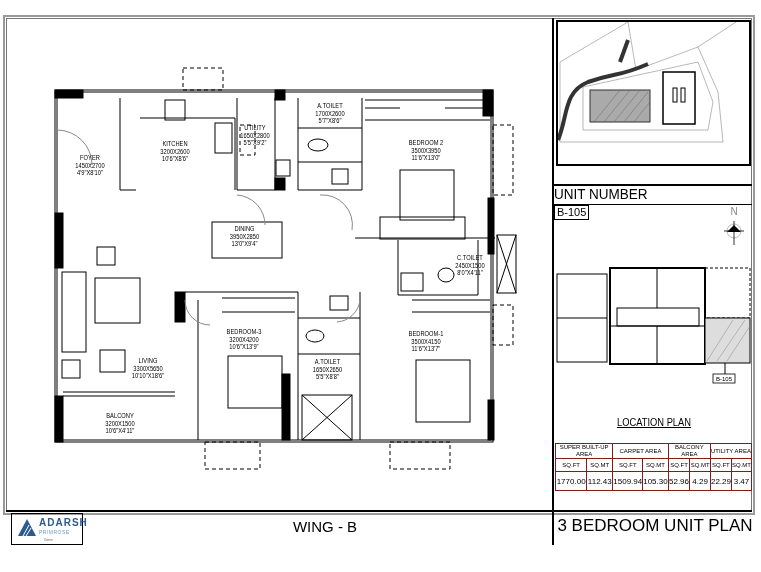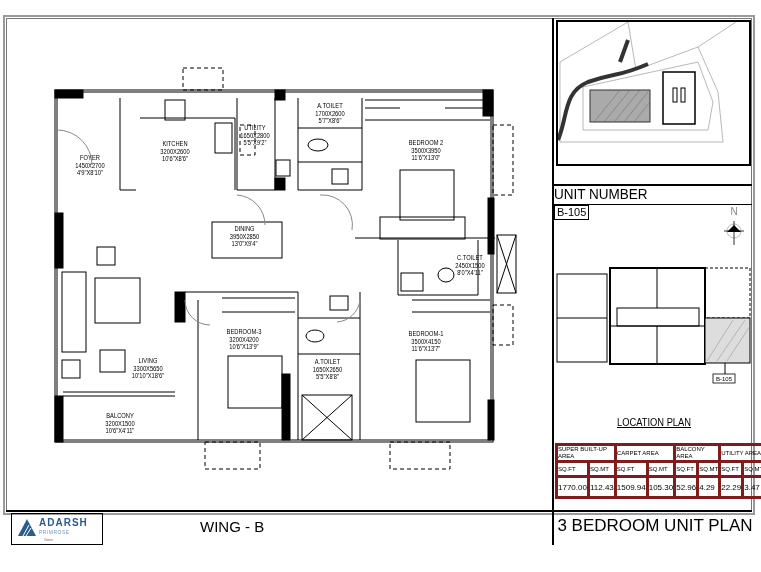--- a/index.html
+++ b/index.html
@@ -8,25 +8,25 @@
   .inner{position:absolute;left:6px;top:18px;width:746px;height:494px;border:1px solid #777;box-sizing:border-box;}
   .vline{position:absolute;background:#000;}
   .hline{position:absolute;background:#000;}
   .plan{position:absolute;left:0;top:0;width:552px;height:480px;}
   .lbl{position:absolute;font-size:7px;line-height:7.5px;text-align:center;transform:scaleX(0.82);transform-origin:center top;white-space:nowrap;}
   .site{position:absolute;left:556px;top:20px;width:195px;height:146px;border:2px solid #000;box-sizing:border-box;}
   .unit-head{position:absolute;left:554px;top:186px;width:200px;font-size:15px;line-height:16px;transform:scaleX(0.9);transform-origin:left top;}
   .unit-box{position:absolute;left:554px;top:205px;border:1px solid #000;font-size:11px;padding:0 2px;line-height:13px;}
   .loc-title{position:absolute;left:554px;top:416px;width:200px;text-align:center;font-size:11px;text-decoration:underline;transform:scaleX(0.85);}
   table.area{position:absolute;left:555px;top:443px;width:197px;border-collapse:collapse;font-size:6px;}
-  table.area td{border:3px solid #7f1d1d;padding:0;height:12px;line-height:7px;}
+  table.area td{border:1px solid #7f1d1d;text-align:center;padding:0;height:12px;line-height:7px;}
   table.area tr.vals td{height:18px;font-size:8px;}
-  .footer-wing{position:absolute;left:200px;top:518px;width:250px;font-size:15px;}
+  .footer-wing{position:absolute;left:200px;top:518px;width:250px;text-align:center;font-size:15px;}
   .footer-title{position:absolute;left:556px;top:516px;width:198px;text-align:center;font-size:17px;}
-  .logo{position:absolute;left:11px;top:513px;width:92px;height:32px;border:1px solid #000;box-sizing:border-box;text-align:right;}
+  .logo{position:absolute;left:11px;top:513px;width:72px;height:32px;border:1px solid #000;box-sizing:border-box;text-align:right;}
   .logo .brand{position:absolute;left:27px;top:3px;font-size:10px;font-weight:bold;color:#2b5b8f;letter-spacing:1px;}
   .logo .sub{position:absolute;left:27px;top:15px;font-size:5px;color:#6a9ac9;letter-spacing:0.5px;}
   .logo .tag{position:absolute;left:32px;top:24px;font-size:3px;color:#666;}
 </style>
 </head>
 <body>
 
 <div class="outer"></div>
 <div class="inner"></div>
 

